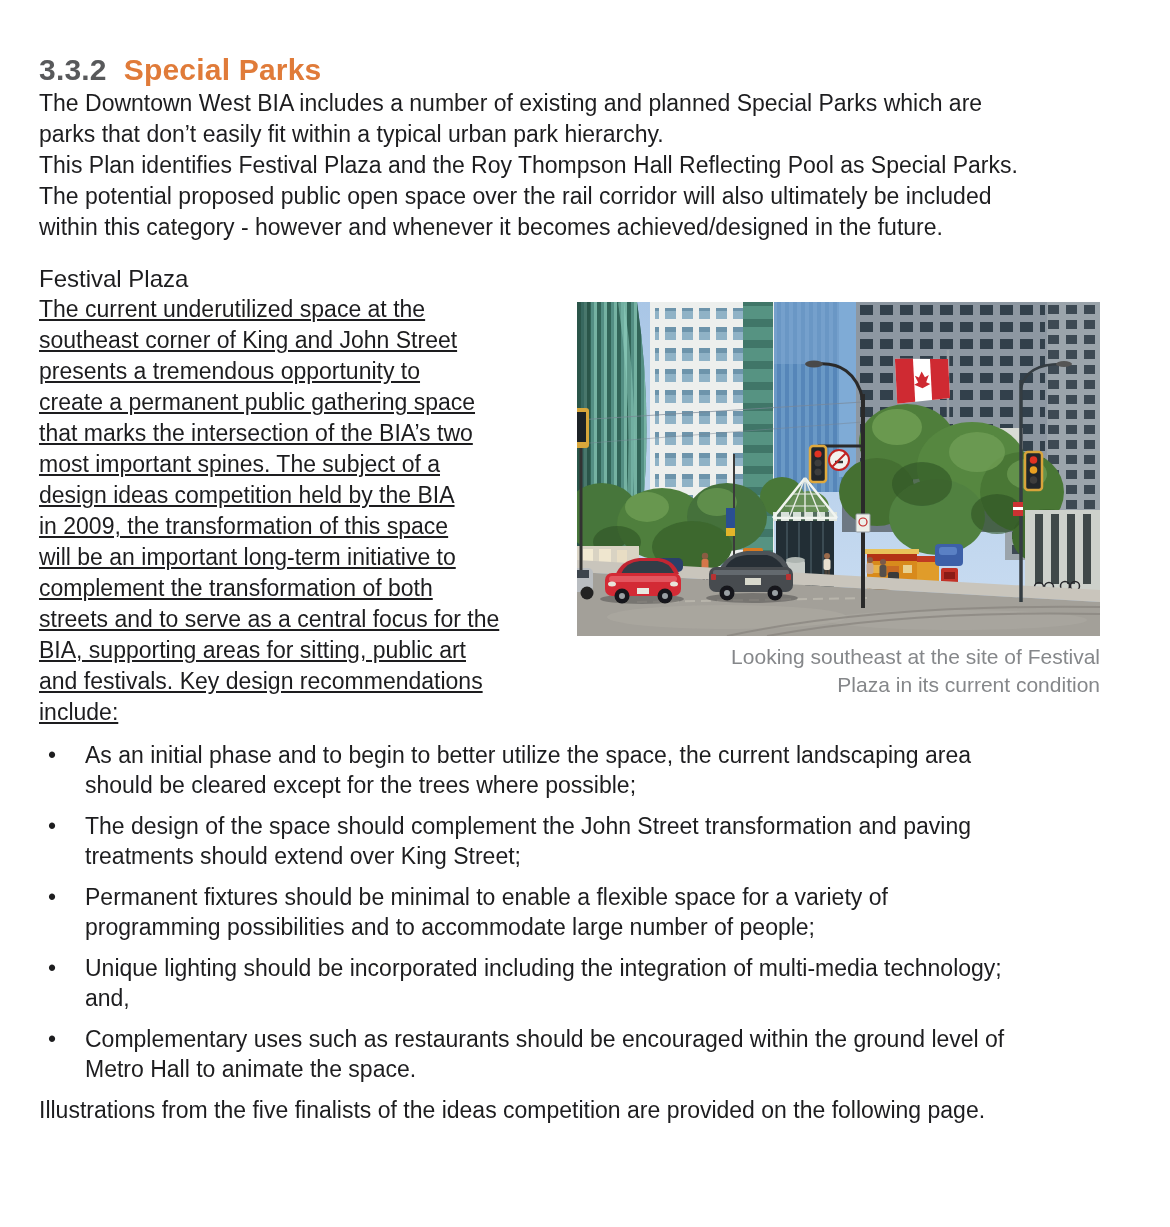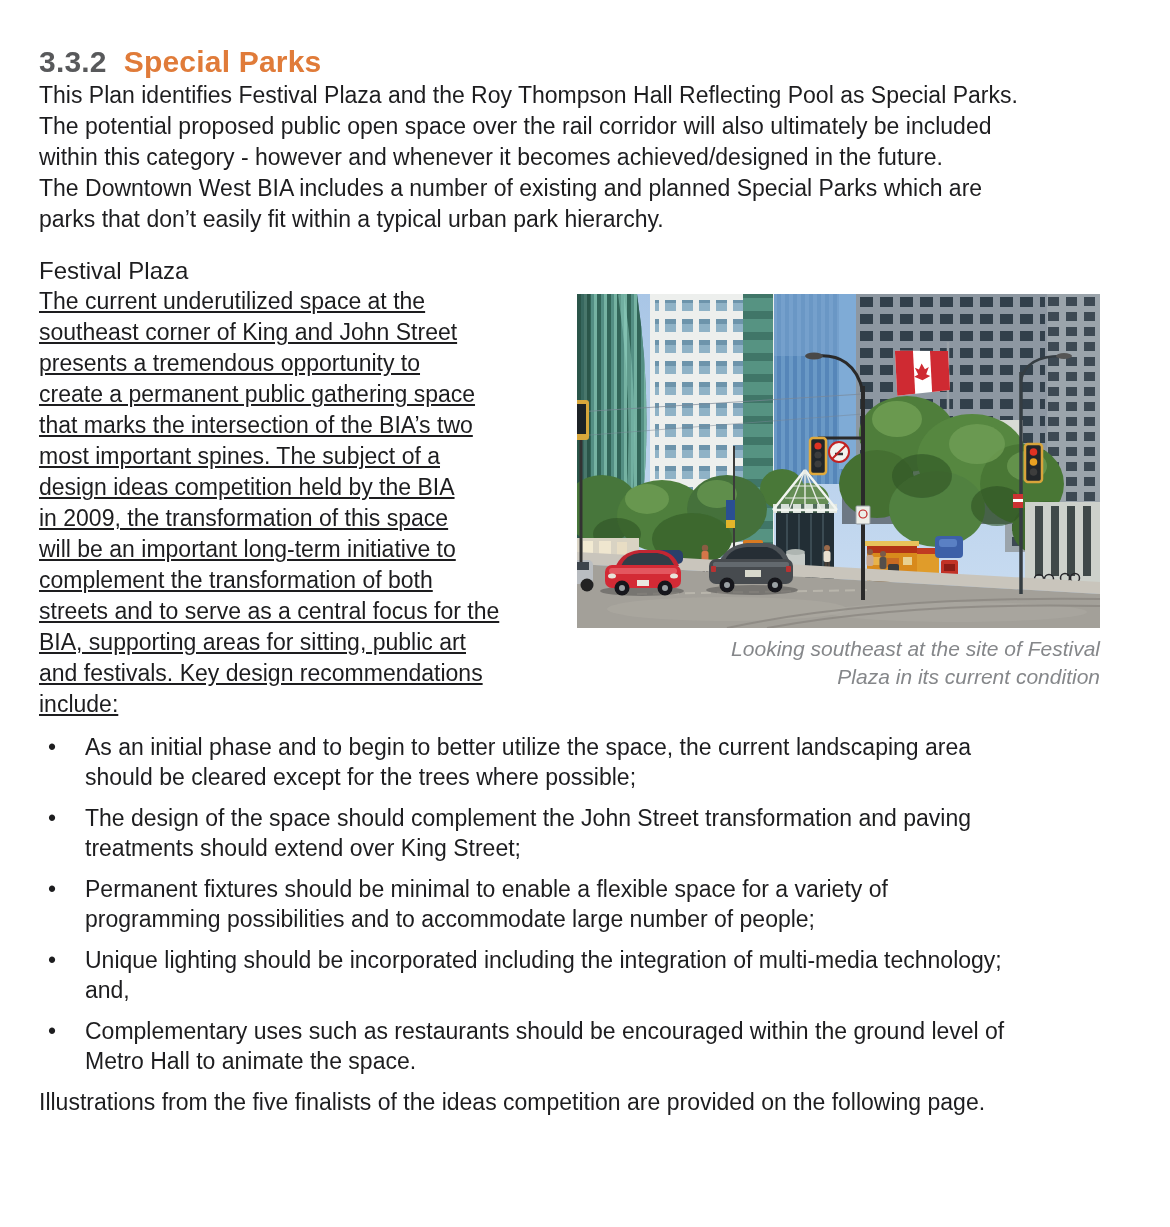--- a/index.html
+++ b/index.html
@@ -5,21 +5,21 @@
   html, body { margin: 0; padding: 0; background: #ffffff; }
   .page {
     position: relative;
     width: 1170px;
     height: 1227px;
     background: #ffffff;
     font-family: "Liberation Sans", "DejaVu Sans", sans-serif;
     color: #1d1d1f;
     overflow: hidden;
     box-sizing: border-box;
-    padding: 0 70px 0 39px;
+    padding: 8px 70px 0 39px;
   }
   .section-heading {
     margin: 44px 0 0 0;
     font-size: 30px;
     line-height: 36px;
     font-weight: bold;
     letter-spacing: 0.2px;
   }
   .section-number { color: #58595b; }
   .section-title  { color: #e07b39; margin-left: 17px; }
@@ -52,21 +52,20 @@
     width: 523px;
     height: 334px;
     display: block;
     overflow: hidden;
     background: #b9d2ec;
   }
   .photo-caption {
     margin-top: 7px;
     font-size: 21px;
     line-height: 28px;
-    font-style: italic;
     color: #85878a;
     text-align: right;
     white-space: pre-line;
   }
   ul.bullet-list {
     list-style: none;
     margin: 12px 0 0 0;
     padding: 0;
     clear: both;
   }
@@ -85,26 +84,26 @@
   .bullet-text { white-space: pre-line; }
   .closing { margin-top: 18px; }
 </style>
 </head>
 <body>
 
 <div class="page">
 
   <h1 class="section-heading"><span class="section-number">3.3.2</span><span class="section-title">Special Parks</span></h1>
 
+  <p class="body-text intro-1">The Downtown West BIA includes a number of existing and planned Special Parks which are
+parks that don’t easily fit within a typical urban park hierarchy.</p>
+
   <p class="body-text intro-2">This Plan identifies Festival Plaza and the Roy Thompson Hall Reflecting Pool as Special Parks.
 The potential proposed public open space over the rail corridor will also ultimately be included
 within this category - however and whenever it becomes achieved/designed in the future.</p>
-
-  <p class="body-text intro-1">The Downtown West BIA includes a number of existing and planned Special Parks which are
-parks that don’t easily fit within a typical urban park hierarchy.</p>
 
   <h2 class="festival-heading">Festival Plaza</h2>
 
   <div class="photo-figure">
     <svg class="photo-frame" viewBox="0 0 523 334" width="523" height="334" xmlns="http://www.w3.org/2000/svg" role="img">
       <defs>
         <linearGradient id="skyGrad" x1="0" y1="0" x2="0" y2="1">
           <stop offset="0" stop-color="#a9c6e6"></stop>
           <stop offset="1" stop-color="#c9dcf1"></stop>
         </linearGradient>

